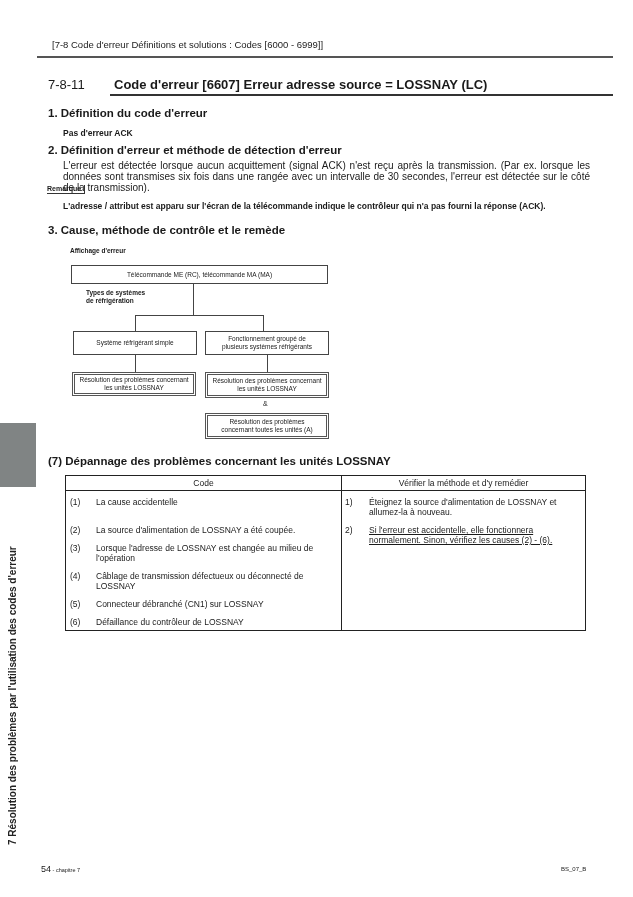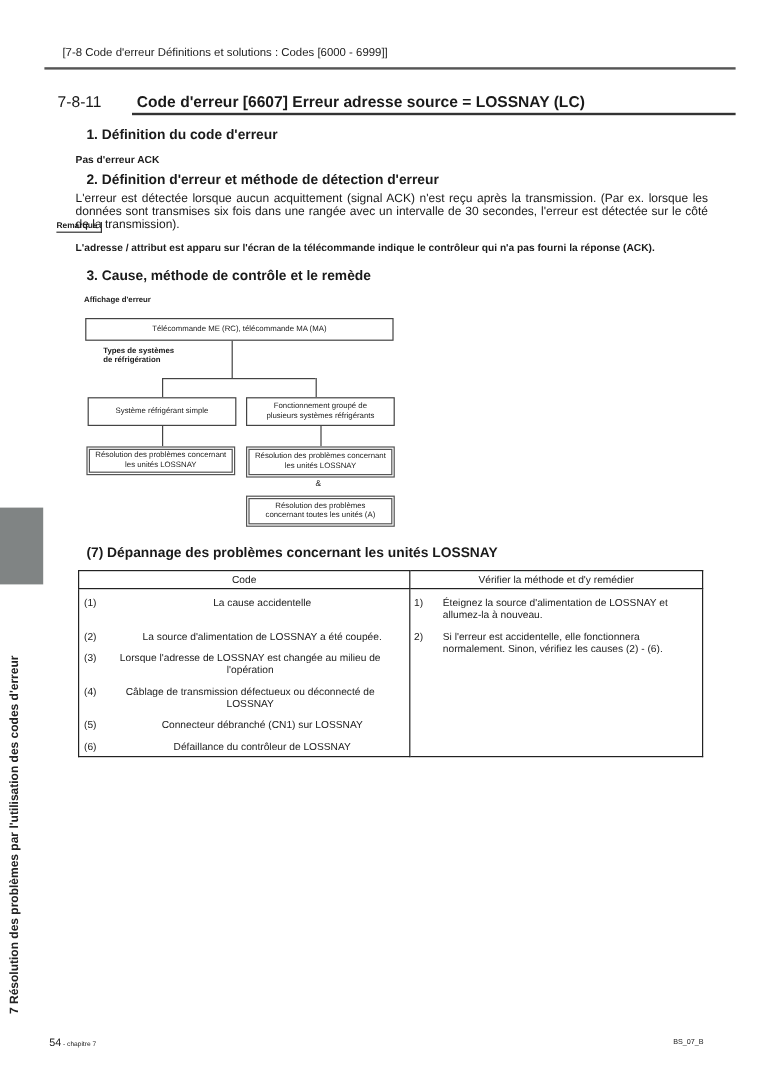--- a/index.html
+++ b/index.html
@@ -4,38 +4,38 @@
 <style>
   html, body { margin:0; padding:0; }
   body { width:633px; height:897px; background:#ffffff; position:relative; overflow:hidden;
          font-family:"Liberation Sans", sans-serif; color:#1a1a1a; }
   .abs { position:absolute; }
   .breadcrumb { left:37px; top:39px; font-size:9.5px; color:#222;padding-left:15px; }
   .rule-top { left:37px; top:56px; width:576px; height:2px; background:#555; }
   .sec-num { left:48px; top:77px; font-size:13px; font-weight:normal; }
   .sec-title { left:114px; top:77px; font-size:13px; font-weight:bold; }
   .rule-title { left:110px; top:94px; width:503px; height:2px; background:#333; }
-  .h2 { font-size:11.5px; font-weight:bold;margin-left:24px; }
+  .h2 { font-size:11.5px; font-weight:bold; }
   .sub-bold { font-size:8.5px; font-weight:bold; }
   .para { font-size:10px; line-height:11px; text-align:justify; }
   .remark { left:47px; top:185px; font-size:7px; font-weight:bold; border-right:1px solid #333; border-bottom:1px solid #333; padding:0 3px 1px 0; }
   .box { border:1px solid #444; background:#fff; font-size:6.5px; text-align:center; display:flex; align-items:center; justify-content:center; line-height:8px; box-sizing:border-box; }
   .dbox { border:3px double #555; background:#fff; font-size:6.5px; text-align:center; display:flex; align-items:center; justify-content:center; line-height:8px; box-sizing:border-box; }
   .vline { width:1px; background:#444; }
   .hline { height:1px; background:#444; }
   .diag-label { font-size:6.5px; font-weight:bold; line-height:8px; }
   .side-tab { left:0; top:423px; width:36px; height:64px; background:#808484; }
   .side-text { left:7px; top:845px; transform-origin:left top; transform:rotate(-90deg); font-size:10px; font-weight:bold; white-space:nowrap; color:#222; }
   table.trouble { position:absolute; left:65px; top:475px; width:521px; border-collapse:collapse; font-size:8.5px; }
   table.trouble th { font-weight:normal; border:1px solid #222; height:14px; padding:0; font-size:8.5px; }
   table.trouble td { vertical-align:top; border-left:1px solid #222; border-right:1px solid #222; padding:0; }
   table.trouble tr.last td { border-bottom:1px solid #222; }
   .item { display:flex; line-height:10px; margin-bottom:8px; }
   .item .n { width:26px; flex:none; padding-left:4px; }
-  .item .t { flex:1;text-align:center; }
+  .item .t { flex:1; }
   .rem-item { display:flex; line-height:10px; margin-bottom:8px; }
   .rem-item .n { width:24px; flex:none; padding-left:3px; }
   .footer-page { left:41px; top:864px; font-size:9px; }
   .footer-page small { font-size:5.5px; }
   .footer-code { left:561px; top:866px; font-size:6px; }
 </style>
 </head>
 <body>
 
 <div class="abs breadcrumb">[7-8 Code d'erreur Définitions et solutions : Codes [6000 - 6999]]</div>
@@ -128,21 +128,21 @@
             <span class="t">Défaillance du contrôleur de LOSSNAY</span>
           </div>
       </td>
       <td style="padding-top:6px;">
         <div class="rem-item">
             <span class="n">1)</span>
             <span class="t" style="padding-right:20px;">Éteignez la source d'alimentation de LOSSNAY et allumez-la à nouveau.</span>
           </div>
         <div class="rem-item">
             <span class="n">2)</span>
-            <span class="t" style="padding-right:20px;">Si l'erreur est accidentelle, elle fonctionnera normalement. Sinon, vérifiez les causes (2) - (6).</span>
+            <span class="t" style="padding-right:20px;text-decoration:underline;">Si l'erreur est accidentelle, elle fonctionnera normalement. Sinon, vérifiez les causes (2) - (6).</span>
           </div>
       </td>
     </tr>
   </tbody>
 </table>
 
 <div class="abs footer-page">
   <span>54</span><small> - chapitre 7</small>
 </div>
 <div class="abs footer-code">BS_07_B</div>

